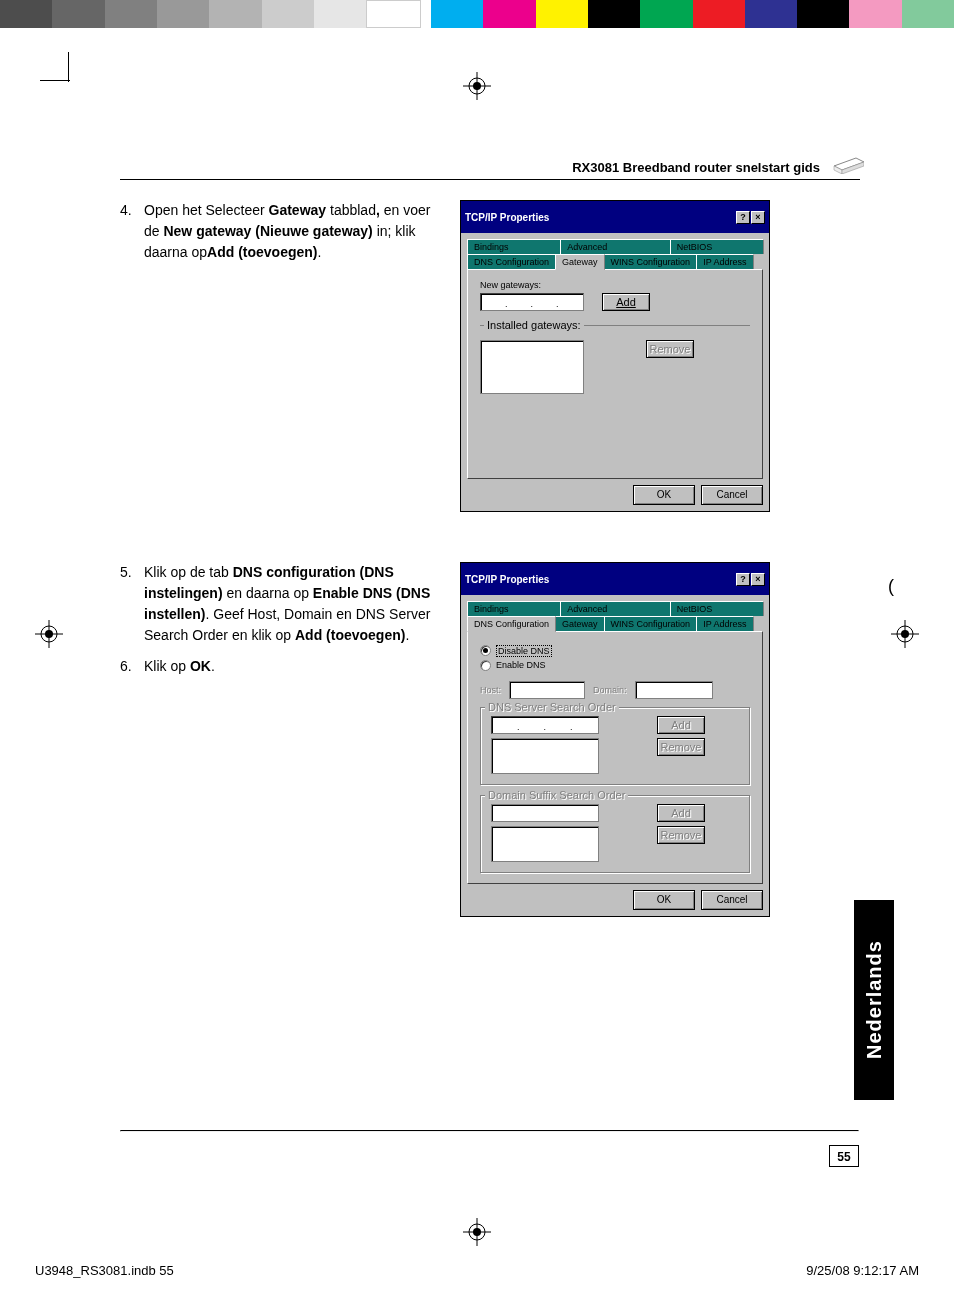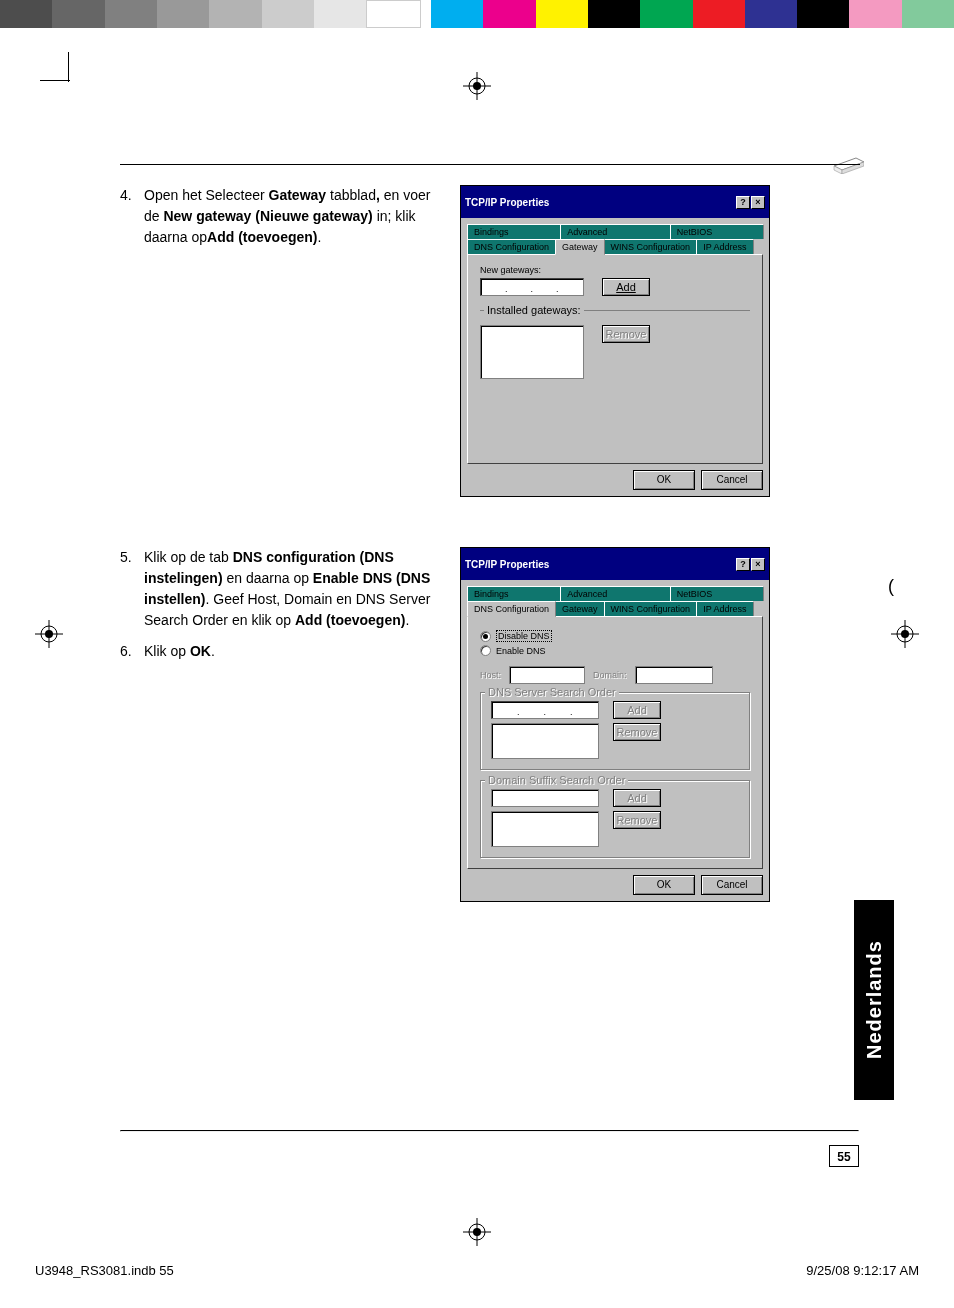--- a/index.html
+++ b/index.html
@@ -34,34 +34,34 @@
   .dialog .tab { border: 1px solid #808080; border-bottom: none; border-top-color: #fff; border-left-color: #fff; padding: 2px 6px; background: #0f766e; font-size: 9px; margin-right: -1px; }
   .dialog .tab.back { position: relative; z-index: 1; }
   .dialog .tab.active { background: #c0c0c0; position: relative; z-index: 3; border-bottom: 1px solid #c0c0c0; margin-bottom: -1px; }
   .dialog .tab.front { position: relative; z-index: 2; }
 
   .dialog .tab-body { border: 1px solid #fff; border-right-color: #404040; border-bottom-color: #404040; padding: 10px 12px; min-height: 210px; background: #c0c0c0; font-size: 9px; position: relative; }
 
   .dialog .btnrow { padding: 6px; display: flex; justify-content: flex-end; gap: 6px; }
   .winbtn { width: 62px; height: 20px; background: #c0c0c0; border: 1px solid #000; font-size: 10px; box-shadow: inset 1px 1px 0 #fff, inset -1px -1px 0 #808080; text-align: center; line-height: 18px; }
   .winbtn.small { width: 48px; height: 18px; line-height: 16px; font-size: 11px; }
-  .winbtn.disabled { color: #808080; text-shadow: 1px 1px 0 #fff; }
+  .winbtn.disabled { color: #808080; text-shadow: 1px 1px 0 #fff; margin-left: 44px; }
 
   .ip-field { display: inline-flex; border: 1px solid #808080; border-top-color: #404040; border-left-color: #404040; background: #fff; height: 18px; width: 104px; box-shadow: inset 1px 1px 0 #000; }
   .ip-field span { flex: 1; text-align: center; border-right: 0px; position: relative; }
   .ip-field span:not(:last-child)::after { content: "."; position: absolute; right: -1px; bottom: 1px; }
 
   .listbox { width: 104px; height: 54px; background: #fff; border: 1px solid #808080; box-shadow: inset 1px 1px 0 #000, inset -1px -1px 0 #fff; }
 
   .textfield { height: 18px; background: #fff; border: 1px solid #808080; box-shadow: inset 1px 1px 0 #000, inset -1px -1px 0 #fff; }
 
   .groupbox { border: 1px solid #808080; box-shadow: 1px 1px 0 #fff, inset 1px 1px 0 #fff; padding: 8px 10px 10px 10px; margin-top: 4px; position: relative; }
   .groupbox .gb-label { position: absolute; top: -7px; left: 4px; background: #c0c0c0; padding: 0 3px; font-size: 11px; color: #808080; text-shadow: 1px 1px 0 #fff; }
 
-  .radio { display: flex; align-items: flex-end; gap: 5px; margin: 3px 0; }
+  .radio { display: flex; align-items: flex-start; gap: 5px; margin: 3px 0; }
   .radio .dot { width: 11px; height: 11px; border-radius: 50%; background: #fff; border: 1px solid #808080; box-shadow: inset 1px 1px 0 #404040; position: relative; }
   .radio .dot.checked::after { content: ""; position: absolute; width: 5px; height: 5px; background: #000; border-radius: 50%; top: 2px; left: 2px; }
   .radio .lbl.focused { border: 1px dotted #000; padding: 0 1px; }
 
   .disabled-text { color: #808080; text-shadow: 1px 1px 0 #fff; }
 
   .paren-stray { position: absolute; right: 60px; top: 576px; font-size: 18px; }
 
   .lang-tab { position: absolute; right: 60px; top: 900px; width: 40px; height: 200px; background: #000; color: #fff; font-weight: bold; font-size: 20px; writing-mode: vertical-rl; transform: rotate(180deg); display: flex; align-items: center; justify-content: center; letter-spacing: 1px; }
 
@@ -136,20 +136,21 @@
 
 <div class="router-icon">
   <svg viewBox="0 0 34 22">
       <polygon points="4,14 26,6 34,10 12,18" fill="#fff" stroke="#888" stroke-width="1"></polygon>
       <polygon points="4,14 12,18 12,22 4,18" fill="#eee" stroke="#888" stroke-width="0.5"></polygon>
       <polygon points="12,18 34,10 34,14 12,22" fill="#ddd" stroke="#888" stroke-width="0.5"></polygon>
     </svg>
 </div>
 
 <div class="page-content">
+  <div class="header-title">RX3081 Breedband router snelstart gids</div>
   <hr class="header-rule">
 
   <div class="step-row">
     <div class="step-text">
       <p>
           <span class="num">4.</span>
           <span class="body"><span>Open het Selecteer </span><b>Gateway</b><span> tabblad</span><b>,</b><span> en voer de  </span><b>New gateway (Nieuwe gateway)</b><span> in; klik daarna op</span><b>Add (toevoegen)</b><span>.</span></span>
         </p>
     </div>
 

